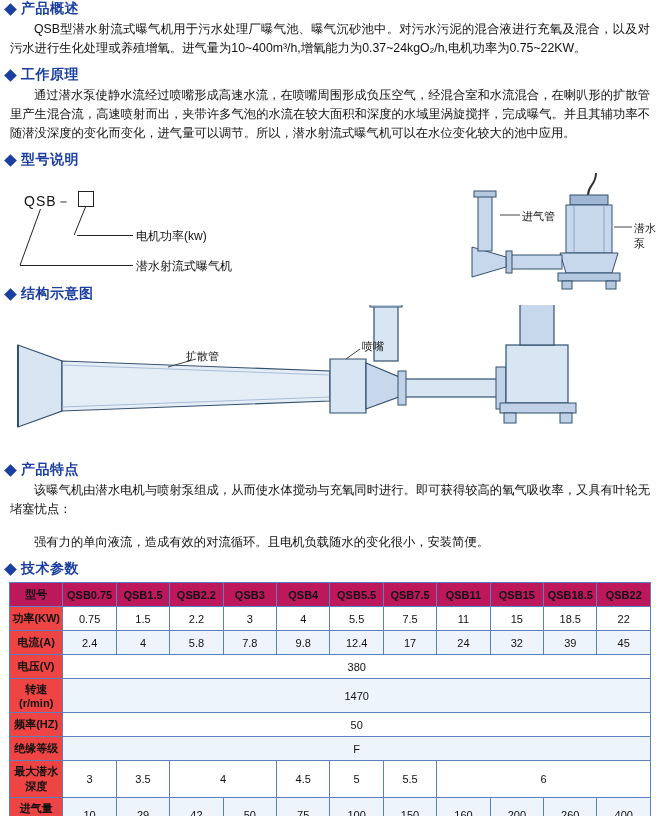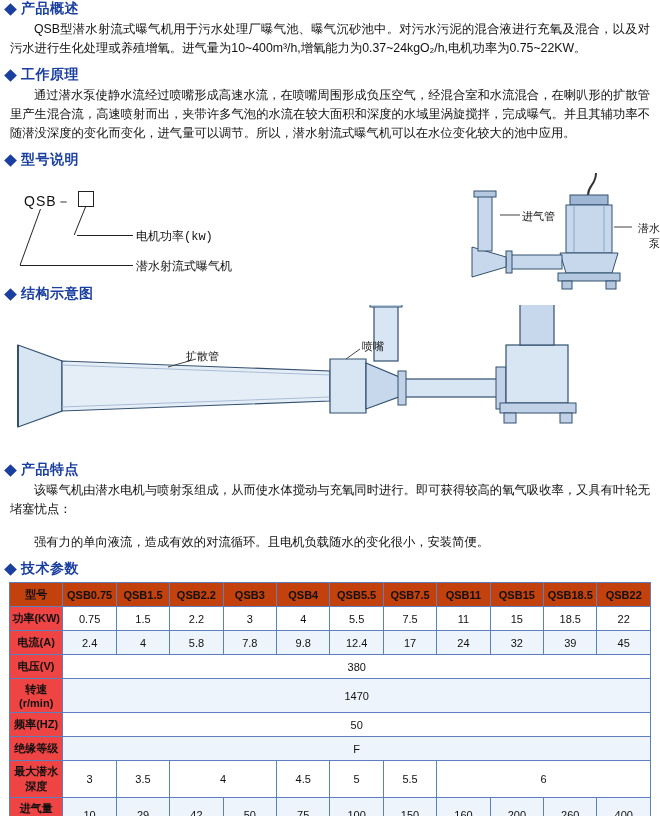--- a/index.html
+++ b/index.html
@@ -32,42 +32,42 @@
   .para{
     margin:2px 10px 8px 10px;
     font-size:12.3px;
     line-height:1.55;
     text-align:justify;
     text-indent:24px;
     color:#111;
   }
 
   
-  .model-block{position:relative;height:118px;margin:4px 0 0 0;text-align:right;}
+  .model-block{position:relative;height:118px;margin:4px 0 0 0;}
   .qsb-label{
     position:absolute;left:24px;top:20px;
     font-size:14px;letter-spacing:1px;
   }
   .qsb-box{
     position:absolute;left:78px;top:18px;
     width:14px;height:14px;border:1px solid #222;
   }
   .lead-long{
     position:absolute;left:40px;top:36px;
     width:1px;height:56px;background:#222;
     transform:skewX(-20deg);transform-origin:top;
   }
   .lead-short{
     position:absolute;left:85px;top:34px;
     width:1px;height:28px;background:#222;
     transform:skewX(-22deg);transform-origin:top;
   }
   .lead-h1{position:absolute;left:77px;top:62px;width:56px;height:1px;background:#222;}
   .lead-h2{position:absolute;left:20px;top:92px;width:113px;height:1px;background:#222;}
-  .lead-t1{position:absolute;left:136px;top:55px;font-size:12px;font-family:Liberation Mono, monospace;}
+  .lead-t1{position:absolute;left:136px;top:55px;font-size:12px;}
   .lead-t2{position:absolute;left:136px;top:85px;font-size:12px;}
 
   
   .pump-art{position:absolute;right:0;top:168px;width:300px;height:130px;}
   .art-label{position:absolute;font-size:11px;color:#111;}
 
   
   .struct{position:relative;height:150px;margin-top:2px;}
 
   
@@ -79,21 +79,21 @@
   }
   th,td{
     border:1px solid #5d7fc0;
     text-align:center;
     padding:3px 1px;
     height:17px;
     color:#111;
     font-weight:normal;
   }
   thead th{
-    background:#c2410c;
+    background:#be185d;
     font-weight:bold;
     font-size:11px;
   }
   tbody tr td:first-child{
     background:#ef4444;
     font-weight:bold;
     width:78px;
   }
   tbody tr:nth-child(even) td:not(:first-child){background:#eef4fb;}
   tbody tr:nth-child(odd) td:not(:first-child){background:#ffffff;}

